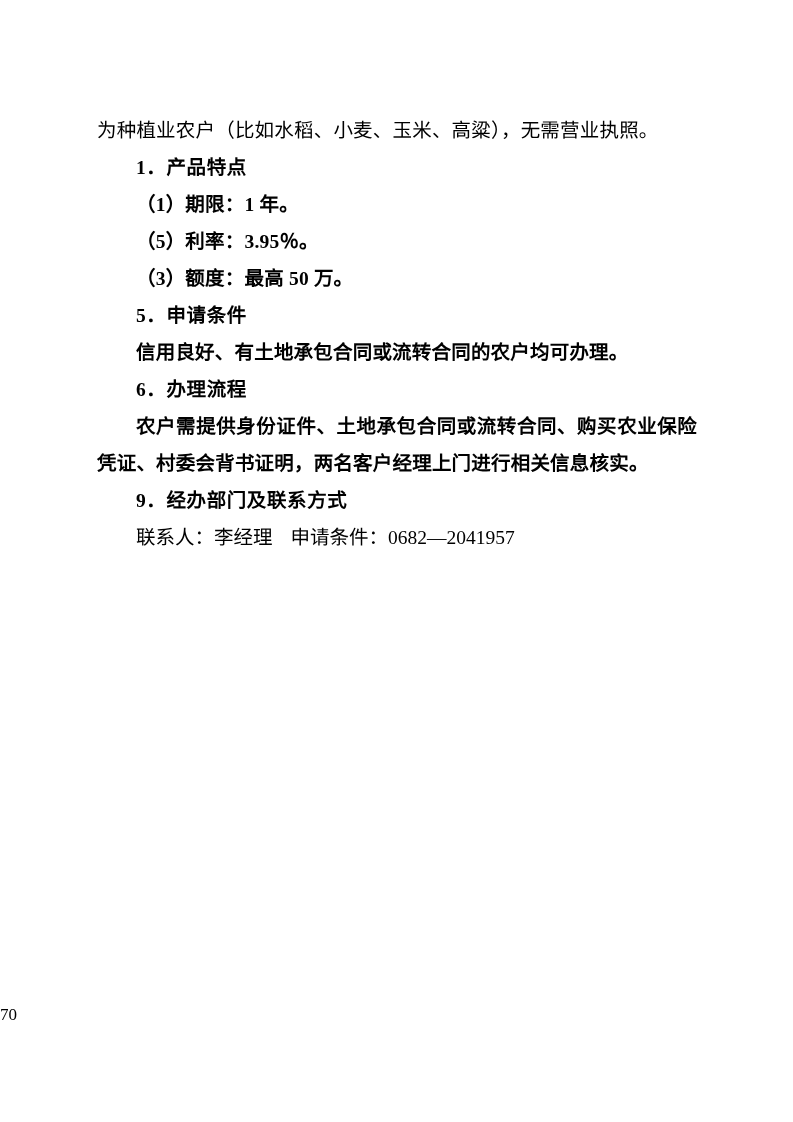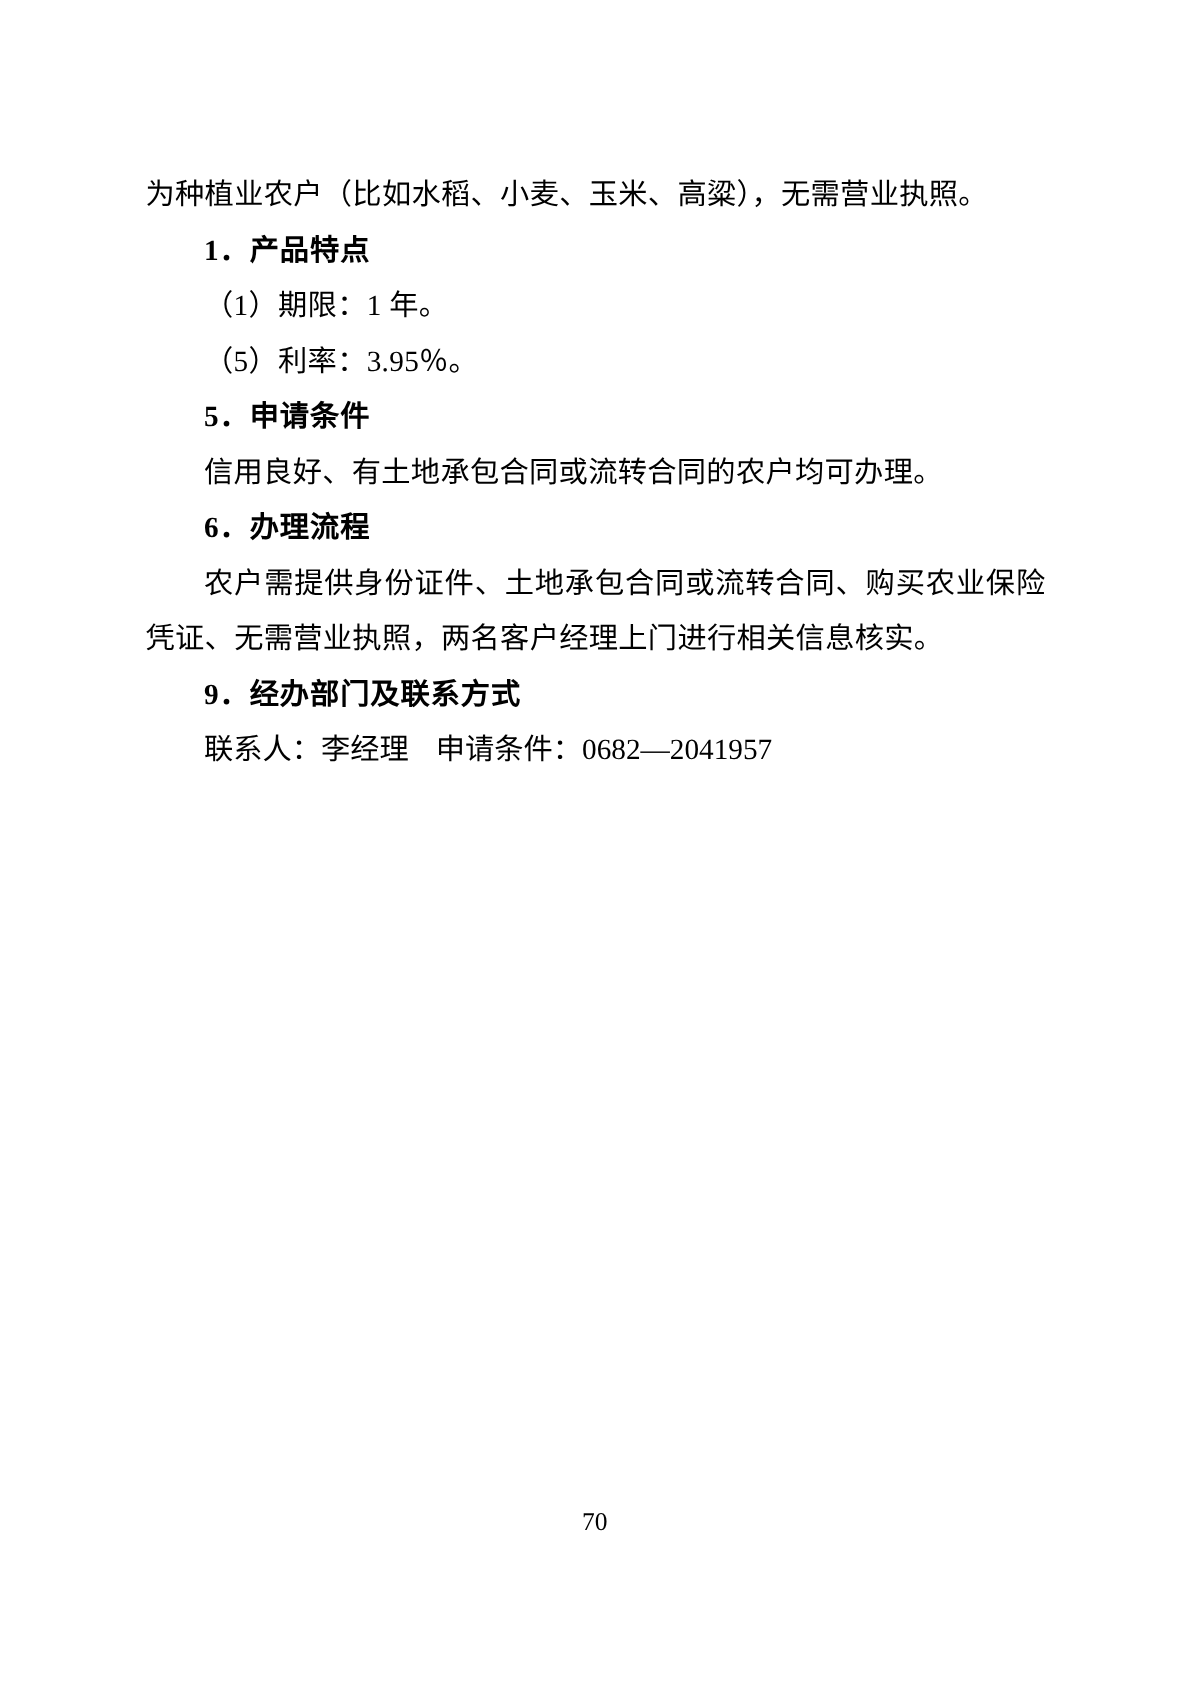--- a/index.html
+++ b/index.html
@@ -30,20 +30,21 @@
   .para {
     font-size: 19.5px;
     line-height: 37px;
     text-align: justify;
     text-justify: inter-ideograph;
     margin: 0;
     letter-spacing: 0.2px;
   }
   .indent {
     text-indent: 39px;
+    font-weight: bold;
   }
   .heading {
     font-size: 19.5px;
     line-height: 37px;
     font-weight: bold;
     margin: 0;
     text-indent: 39px;
     letter-spacing: 0.6px;
   }
   .contact {
@@ -54,48 +55,49 @@
   }
   .contact .gap {
     display: inline-block;
     width: 18px;
   }
   .pagenum {
     position: absolute;
     left: 0;
     top: 1005px;
     width: 793px;
-    text-align: center;
+    text-align: left;
     font-size: 17px;
     font-family: "Liberation Serif", "DejaVu Serif", serif;
   }
 </style>
 </head>
 <body>
 
 <div class="page">
   <div class="content">
 
     <p class="para">为种植业农户（比如水稻、小麦、玉米、高粱），无需营业执照。</p>
 
     <p class="heading">1．产品特点</p>
 
     <p class="para indent">（1）期限：1 年。</p>
 
     <p class="para indent">（5）利率：3.95％。</p>
 
+    <p class="para indent">（3）额度：最高 50 万。</p>
 
 
     <p class="heading">5．申请条件</p>
 
     <p class="para indent">信用良好、有土地承包合同或流转合同的农户均可办理。</p>
 
     <p class="heading">6．办理流程</p>
 
-    <p class="para indent">农户需提供身份证件、土地承包合同或流转合同、购买农业保险凭证、无需营业执照，两名客户经理上门进行相关信息核实。</p>
+    <p class="para indent">农户需提供身份证件、土地承包合同或流转合同、购买农业保险凭证、村委会背书证明，两名客户经理上门进行相关信息核实。</p>
 
     <p class="heading">9．经办部门及联系方式</p>
 
     <p class="contact">
       <span>联系人：</span><span>李经理</span><span class="gap"></span><span>申请条件：</span><span>0682—2041957</span>
     </p>
 
   </div>
 </div>
 

